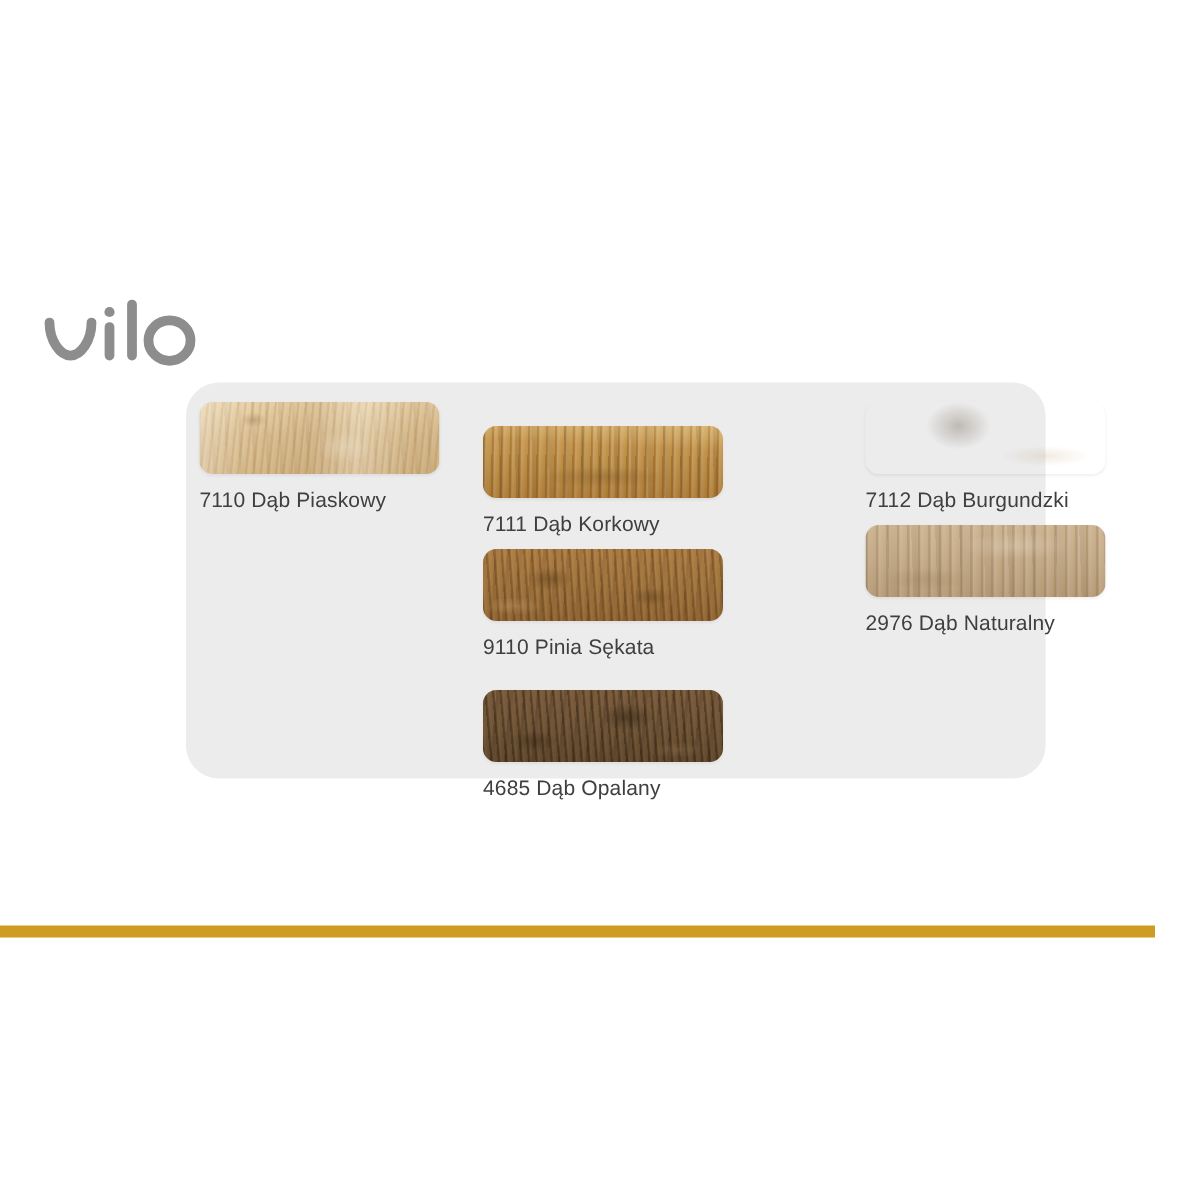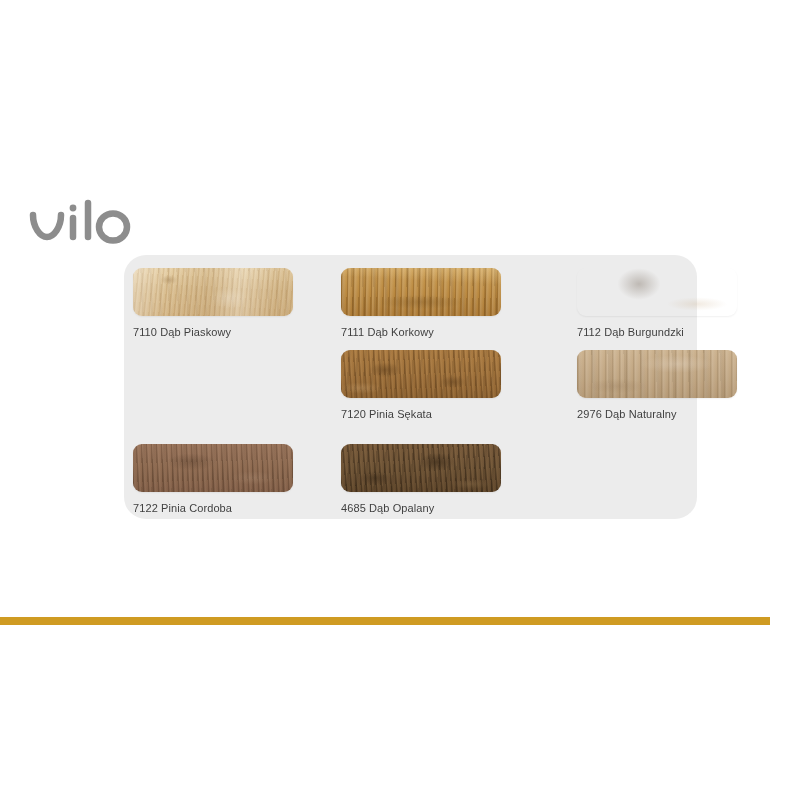--- a/index.html
+++ b/index.html
@@ -57,30 +57,30 @@
     box-shadow: 0 1px 2px rgba(0,0,0,0.06);
   }
   .swatch-chip .grain,
   .swatch-chip .grain2,
   .swatch-chip .grain3 {
     position: absolute;
     inset: 0;
   }
   .swatch-label {
     margin-top: 10px;
-    font-size: 11px;
+    font-size: 14px;
     color: #3f3f3f;
     letter-spacing: 0.1px;
     white-space: nowrap;
     line-height: 1.1;
   }
 
   
   .col-1 { left: 0px; }
-  .col-2 { left: 208px; }
+  .col-2 { left: 189px; margin-top: 16px; }
   .col-3 { left: 404px; margin-left: 40px; }
   
   .row-1 { top: 0px; }
   .row-2 { top: 82px; }
   .row-3 { top: 176px; }
 
   
   #gold-bar {
     position: absolute;
     left: 0;
@@ -160,48 +160,36 @@
     <div class="swatch-chip">
       <div class="grain" style="background:
              repeating-linear-gradient(86deg, rgba(70,44,18,0.26) 0px, rgba(70,44,18,0.26) 1px, rgba(225,185,130,0.18) 2px, rgba(255,255,255,0) 5px),
              repeating-linear-gradient(94deg, rgba(60,38,14,0.16) 0px, rgba(60,38,14,0.16) 1px, rgba(0,0,0,0) 3px, rgba(0,0,0,0) 8px),
              linear-gradient(180deg, #a9793f 0%, #9c6e38 48%, #8a5f2e 100%);"></div>
       <div class="grain2" style="background:
              radial-gradient(ellipse 22px 11px at 44px 20px, rgba(65,40,14,0.35), rgba(65,40,14,0) 70%),
              radial-gradient(ellipse 18px 9px at 112px 32px, rgba(65,40,14,0.30), rgba(65,40,14,0) 70%),
              radial-gradient(ellipse 30px 8px at 20px 38px, rgba(230,195,145,0.22), rgba(230,195,145,0) 72%);"></div>
     </div>
-    <div class="swatch-label">7120 Pinia Sękata</div>
+    <div class="swatch-label">9110 Pinia Sękata</div>
   </div>
 
   <div class="swatch-cell col-3 row-2">
     <div class="swatch-chip">
       <div class="grain" style="background:
              repeating-linear-gradient(90deg, rgba(120,98,70,0.20) 0px, rgba(120,98,70,0.20) 1px, rgba(255,255,255,0.14) 2px, rgba(255,255,255,0) 7px),
              repeating-linear-gradient(88deg, rgba(100,80,55,0.12) 0px, rgba(100,80,55,0.12) 1px, rgba(0,0,0,0) 6px, rgba(0,0,0,0) 16px),
              linear-gradient(180deg, #cbb18d 0%, #c0a581 50%, #b39772 100%);"></div>
       <div class="grain2" style="background:
              radial-gradient(ellipse 50px 12px at 100px 14px, rgba(255,255,255,0.18), rgba(255,255,255,0) 75%),
              radial-gradient(ellipse 40px 10px at 40px 36px, rgba(120,95,65,0.16), rgba(120,95,65,0) 75%);"></div>
     </div>
     <div class="swatch-label">2976 Dąb Naturalny</div>
   </div>
 
-  <div class="swatch-cell col-1 row-3">
-    <div class="swatch-chip">
-      <div class="grain" style="background:
-             repeating-linear-gradient(87deg, rgba(62,42,28,0.24) 0px, rgba(62,42,28,0.24) 1px, rgba(205,175,150,0.16) 2px, rgba(255,255,255,0) 5px),
-             repeating-linear-gradient(92deg, rgba(55,36,22,0.14) 0px, rgba(55,36,22,0.14) 1px, rgba(0,0,0,0) 4px, rgba(0,0,0,0) 10px),
-             linear-gradient(180deg, #99735a 0%, #8e6a50 45%, #7f5c45 100%);"></div>
-      <div class="grain2" style="background:
-             radial-gradient(ellipse 34px 12px at 58px 18px, rgba(55,35,22,0.24), rgba(55,35,22,0) 72%),
-             radial-gradient(ellipse 30px 9px at 120px 34px, rgba(200,170,145,0.18), rgba(200,170,145,0) 75%);"></div>
-    </div>
-    <div class="swatch-label">7122 Pinia Cordoba</div>
-  </div>
 
   <div class="swatch-cell col-2 row-3">
     <div class="swatch-chip">
       <div class="grain" style="background:
              repeating-linear-gradient(85deg, rgba(35,24,12,0.34) 0px, rgba(35,24,12,0.34) 1px, rgba(170,135,90,0.18) 2px, rgba(255,255,255,0) 5px),
              repeating-linear-gradient(95deg, rgba(30,20,10,0.20) 0px, rgba(30,20,10,0.20) 1px, rgba(0,0,0,0) 3px, rgba(0,0,0,0) 9px),
              linear-gradient(180deg, #77593a 0%, #6b5134 50%, #5b4329 100%);"></div>
       <div class="grain2" style="background:
              radial-gradient(ellipse 26px 13px at 96px 18px, rgba(28,18,8,0.40), rgba(28,18,8,0) 70%),
              radial-gradient(ellipse 22px 10px at 34px 34px, rgba(28,18,8,0.30), rgba(28,18,8,0) 70%),

